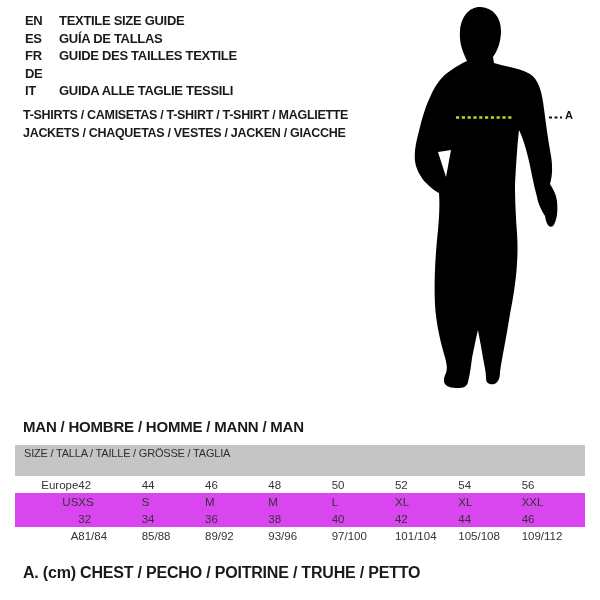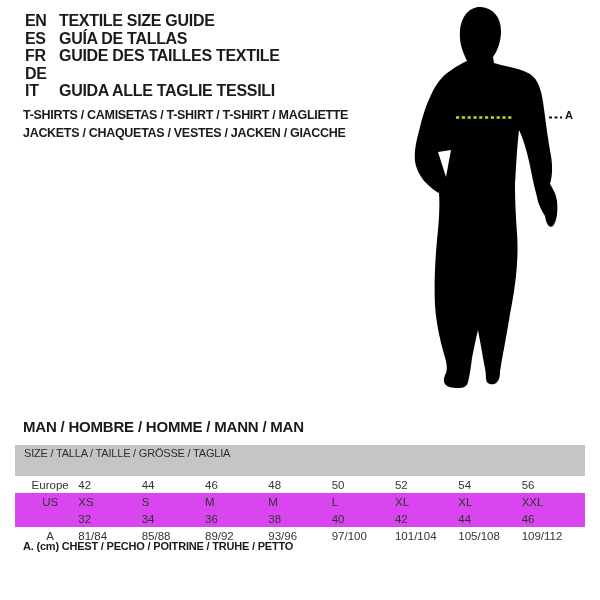--- a/index.html
+++ b/index.html
@@ -1,21 +1,21 @@
 <!DOCTYPE html>
 <html><head>
 <meta charset="utf-8">
 <style>
   html,body{margin:0;padding:0;background:#fff;}
   #page{position:relative;width:600px;height:600px;background:#ffffff;overflow:hidden;
         font-family:"Liberation Sans","DejaVu Sans",sans-serif;color:#1a1a1a;}
 
   
   .lang-block{position:absolute;left:25px;top:12px;}
-  .lang-row{display:flex;line-height:17.5px;font-size:16px;font-weight:bold;letter-spacing:-0.3px;}
+  .lang-row{display:flex;line-height:17.5px;font-size:13px;font-weight:bold;letter-spacing:-0.3px;}
   .lang-code{width:34px;flex:0 0 34px;}
   .lang-label{white-space:nowrap;}
 
   
   .cat-block{position:absolute;left:23px;top:107px;font-size:12.5px;font-weight:bold;
              line-height:17.5px;letter-spacing:-0.3px;white-space:nowrap;}
 
   
   .figure-wrap{position:absolute;left:390px;top:0;width:210px;height:420px;}
   .figure-wrap svg{display:block;width:210px;height:420px;}
@@ -24,25 +24,25 @@
   
   .section-title{position:absolute;left:23px;top:418px;font-size:15px;font-weight:bold;
                  letter-spacing:-0.2px;white-space:nowrap;}
 
   
   .size-table{position:absolute;left:15px;top:445px;width:570px;border-collapse:collapse;
               table-layout:fixed;font-size:11.5px;color:#333;}
   .size-table th{background:#c5c5c5;font-weight:normal;font-size:11px;color:#2e2e2e;
                  text-align:left;padding:0 0 16px 9px;height:15px;letter-spacing:-0.2px;}
   .size-table td{height:17px;text-align:left;padding:0;font-weight:normal;}
-  .size-table td.lbl{text-align:center;padding-left:7px;width:88px;color:#333;}
+  .size-table td.lbl{text-align:right;padding-left:7px;width:88px;color:#333;}
   .size-table tr.stripe td{background:#d946ef;}
 
   
-  .footnote{position:absolute;left:23px;top:540px;font-size:11px;font-weight:bold;
+  .footnote{position:absolute;left:23px;top:564px;font-size:16px;font-weight:bold;
             letter-spacing:-0.2px;white-space:nowrap;}
 </style>
 </head>
 <body>
 
 <div id="page">
 
   <div class="lang-block">
     <div class="lang-row">
       <span class="lang-code">EN</span>

